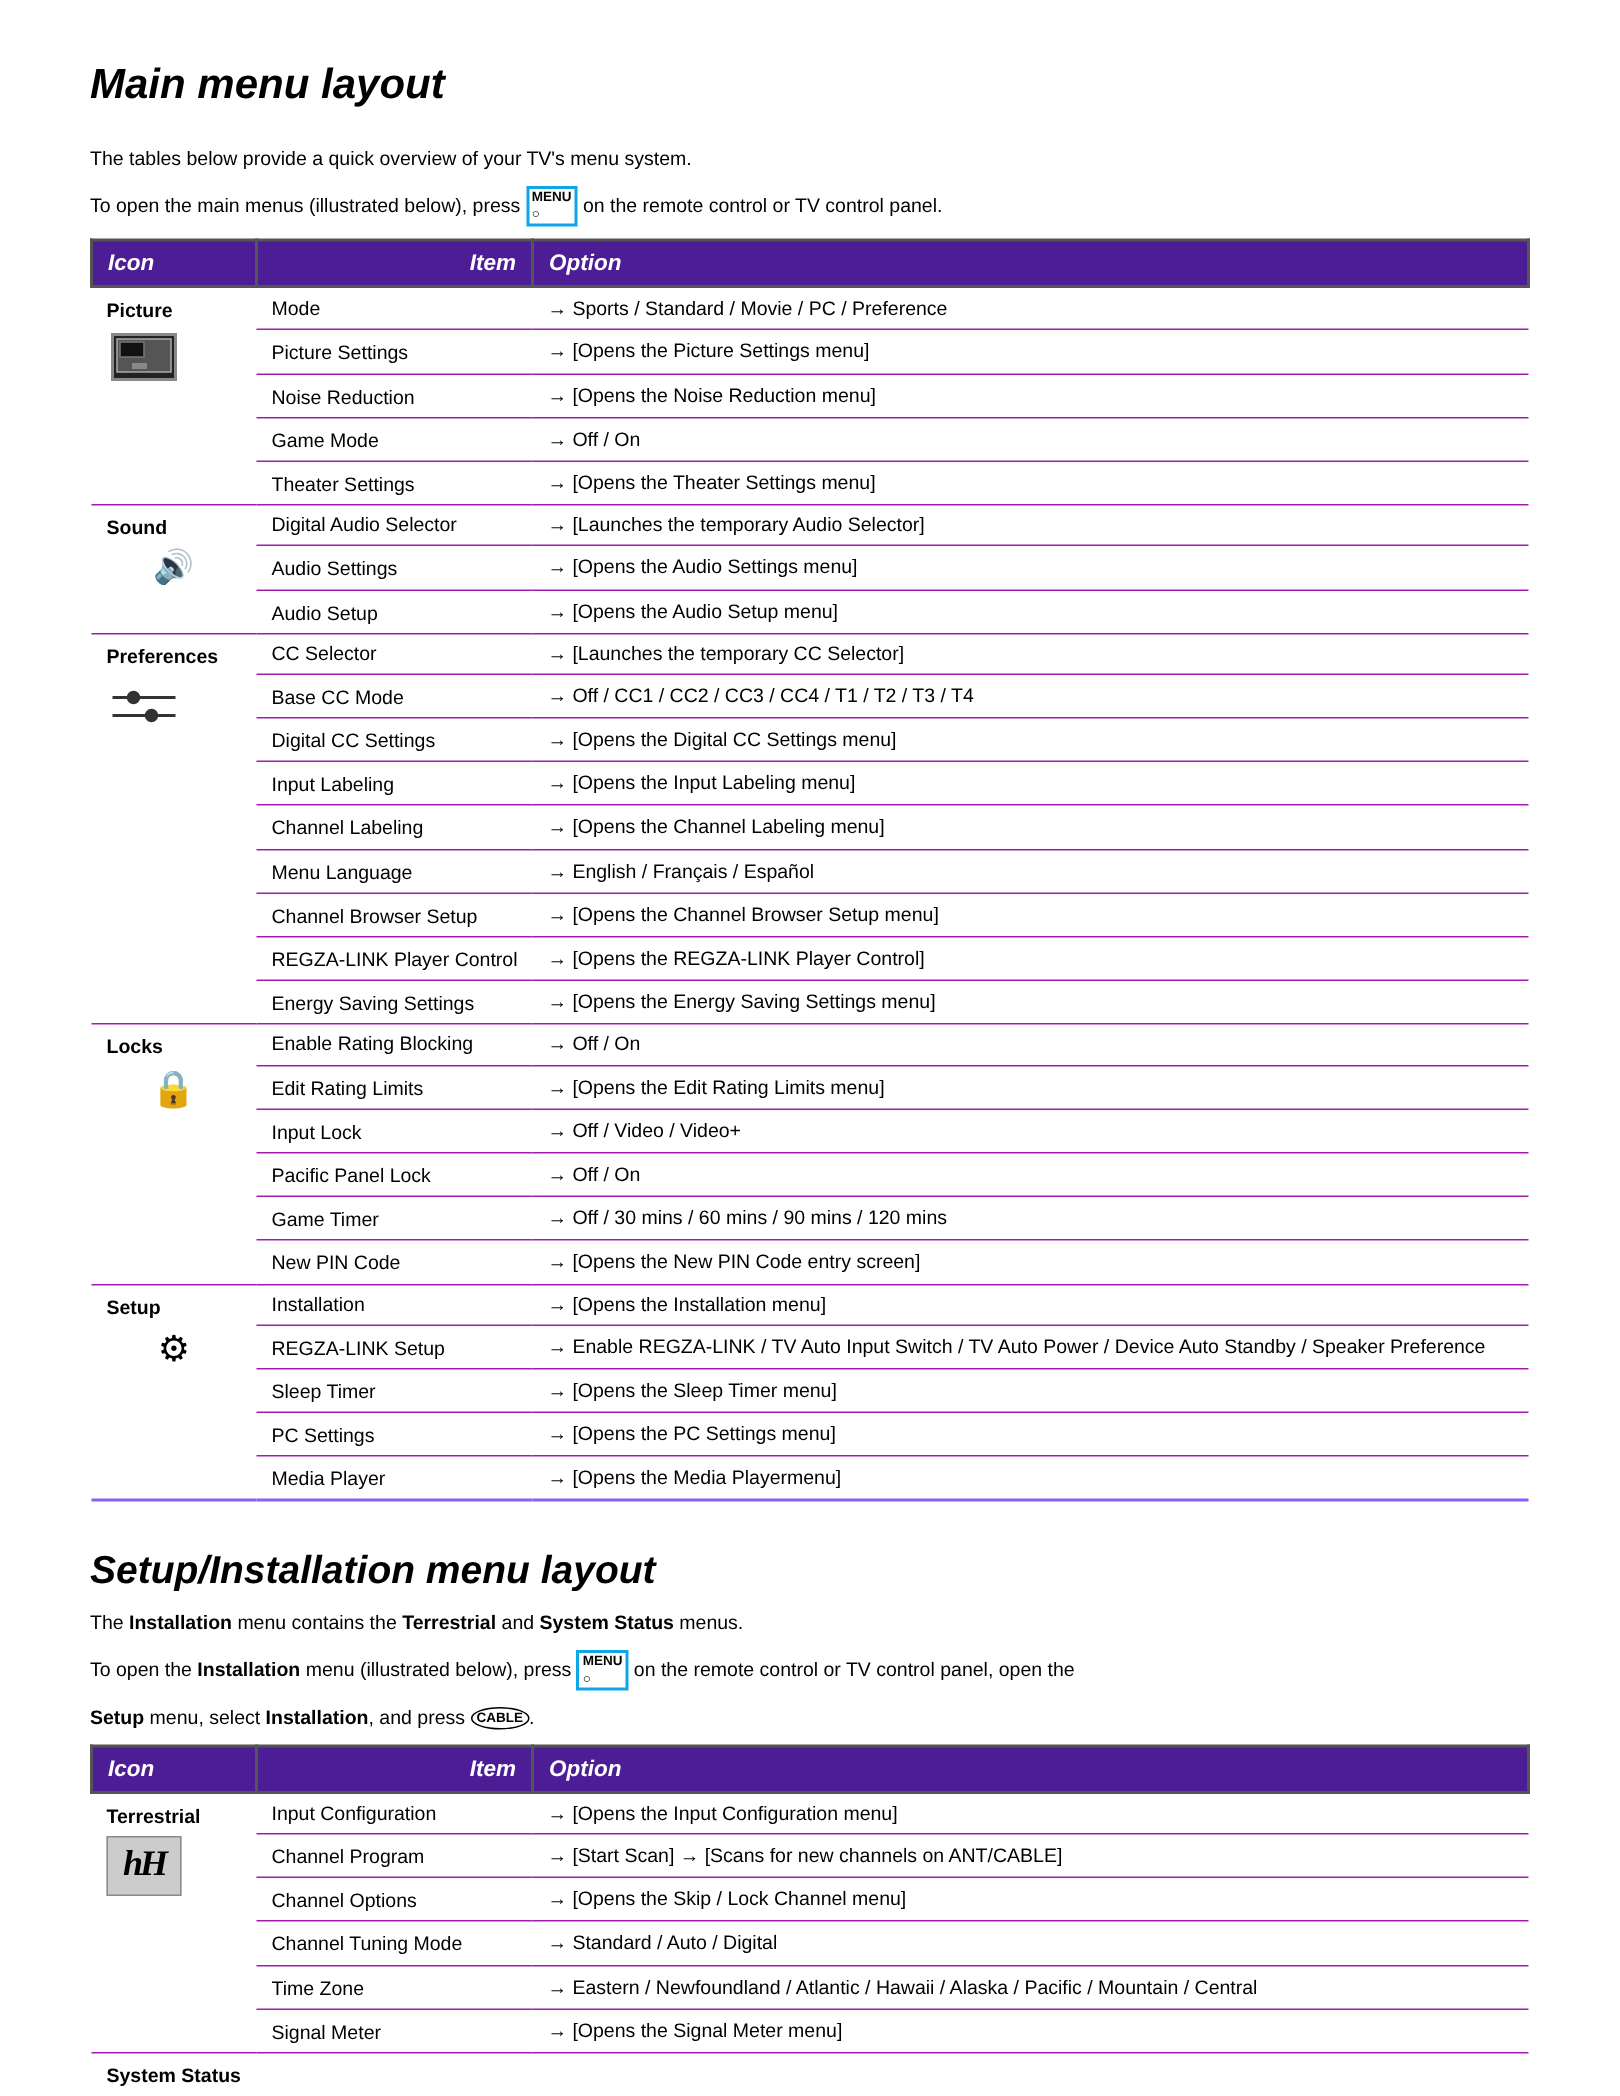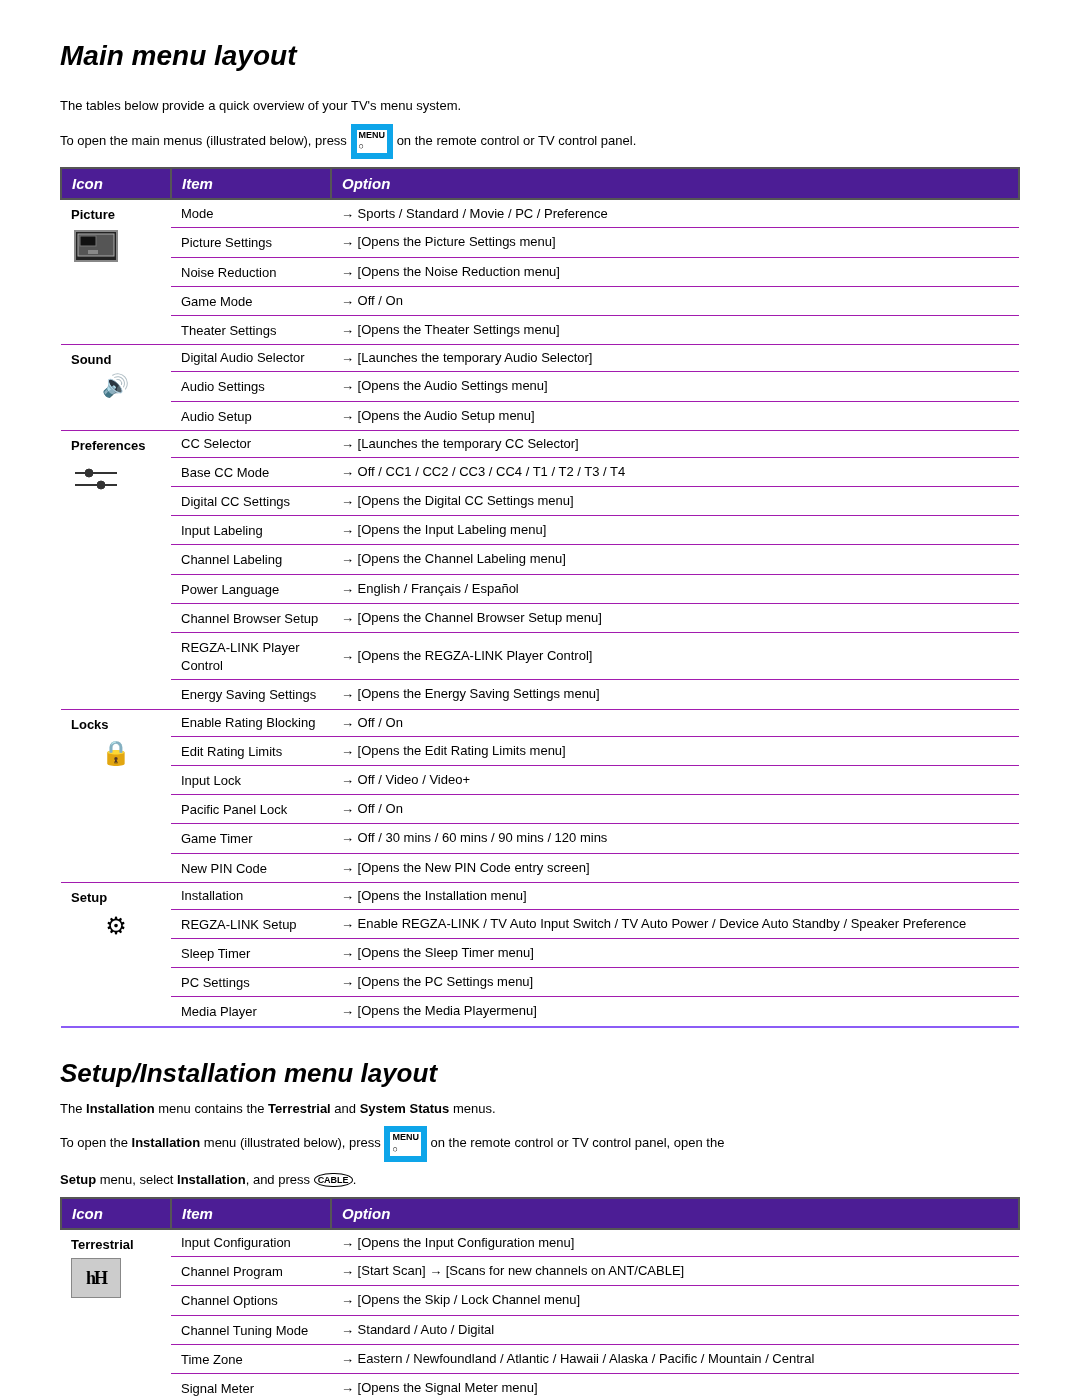--- a/index.html
+++ b/index.html
@@ -30,21 +30,21 @@
     }
     p.intro {
       font-size: 13px;
       margin-bottom: 8px;
       line-height: 1.5;
     }
     .menu-key {
       display: inline-block;
       font-size: 9px;
       font-weight: bold;
-      border: 6px solid #0ea5e9;
+      border: 2px solid #0ea5e9;
       padding: 0 2px;
       line-height: 1.3;
       vertical-align: middle;
     }
     table {
       width: 100%;
       border-collapse: collapse;
       margin-bottom: 20px;
       font-size: 13px;
     }
@@ -57,21 +57,22 @@
       text-align: left;
       font-size: 15px;
       font-weight: bold;
       font-style: italic;
       border: 2px solid #555;
     }
     table thead th:first-child {
       width: 110px;
     }
     table thead th:nth-child(2) {
-      width: 160px;
+      width: 184px;
+      text-align: right;
     }
     table tbody tr {
       border-bottom: 1px solid #a21caf;
     }
     table tbody tr:last-child {
       border-bottom: 2px solid #8b5cf6;
     }
     table tbody td {
       padding: 4px 10px;
       vertical-align: middle;
@@ -228,21 +229,21 @@
     </tr>
     <tr>
       <td>Input Labeling</td>
       <td>→ [Opens the Input Labeling menu]</td>
     </tr>
     <tr>
       <td>Channel Labeling</td>
       <td>→ [Opens the Channel Labeling menu]</td>
     </tr>
     <tr>
-      <td>Power Language</td>
+      <td>Menu Language</td>
       <td>→ English / Français / Español</td>
     </tr>
     <tr>
       <td>Channel Browser Setup</td>
       <td>→ [Opens the Channel Browser Setup menu]</td>
     </tr>
     <tr>
       <td>REGZA-LINK Player Control</td>
       <td>→ [Opens the REGZA-LINK Player Control]</td>
     </tr>
@@ -327,21 +328,21 @@
       <th>Item</th>
       <th>Option</th>
     </tr>
   </thead>
   <tbody>
 
     <tr>
       <td rowspan="6">
         <span class="section-label">Terrestrial</span><br>
         <div style="background:#ccc; border:1px solid #888; width:50px; height:40px; margin-top:4px; display:flex; align-items:center; justify-content:center;">
-          <span style="font-size:18px; font-weight:900; font-family:serif; letter-spacing:-2px;">hH</span>
+          <span style="font-size:24px; font-weight:900; font-style:italic; font-family:serif; letter-spacing:-2px;">hH</span>
         </div>
       </td>
       <td>Input Configuration</td>
       <td>→ [Opens the Input Configuration menu]</td>
     </tr>
     <tr>
       <td>Channel Program</td>
       <td>→ [Start Scan] → [Scans for new channels on ANT/CABLE]</td>
     </tr>
     <tr>

